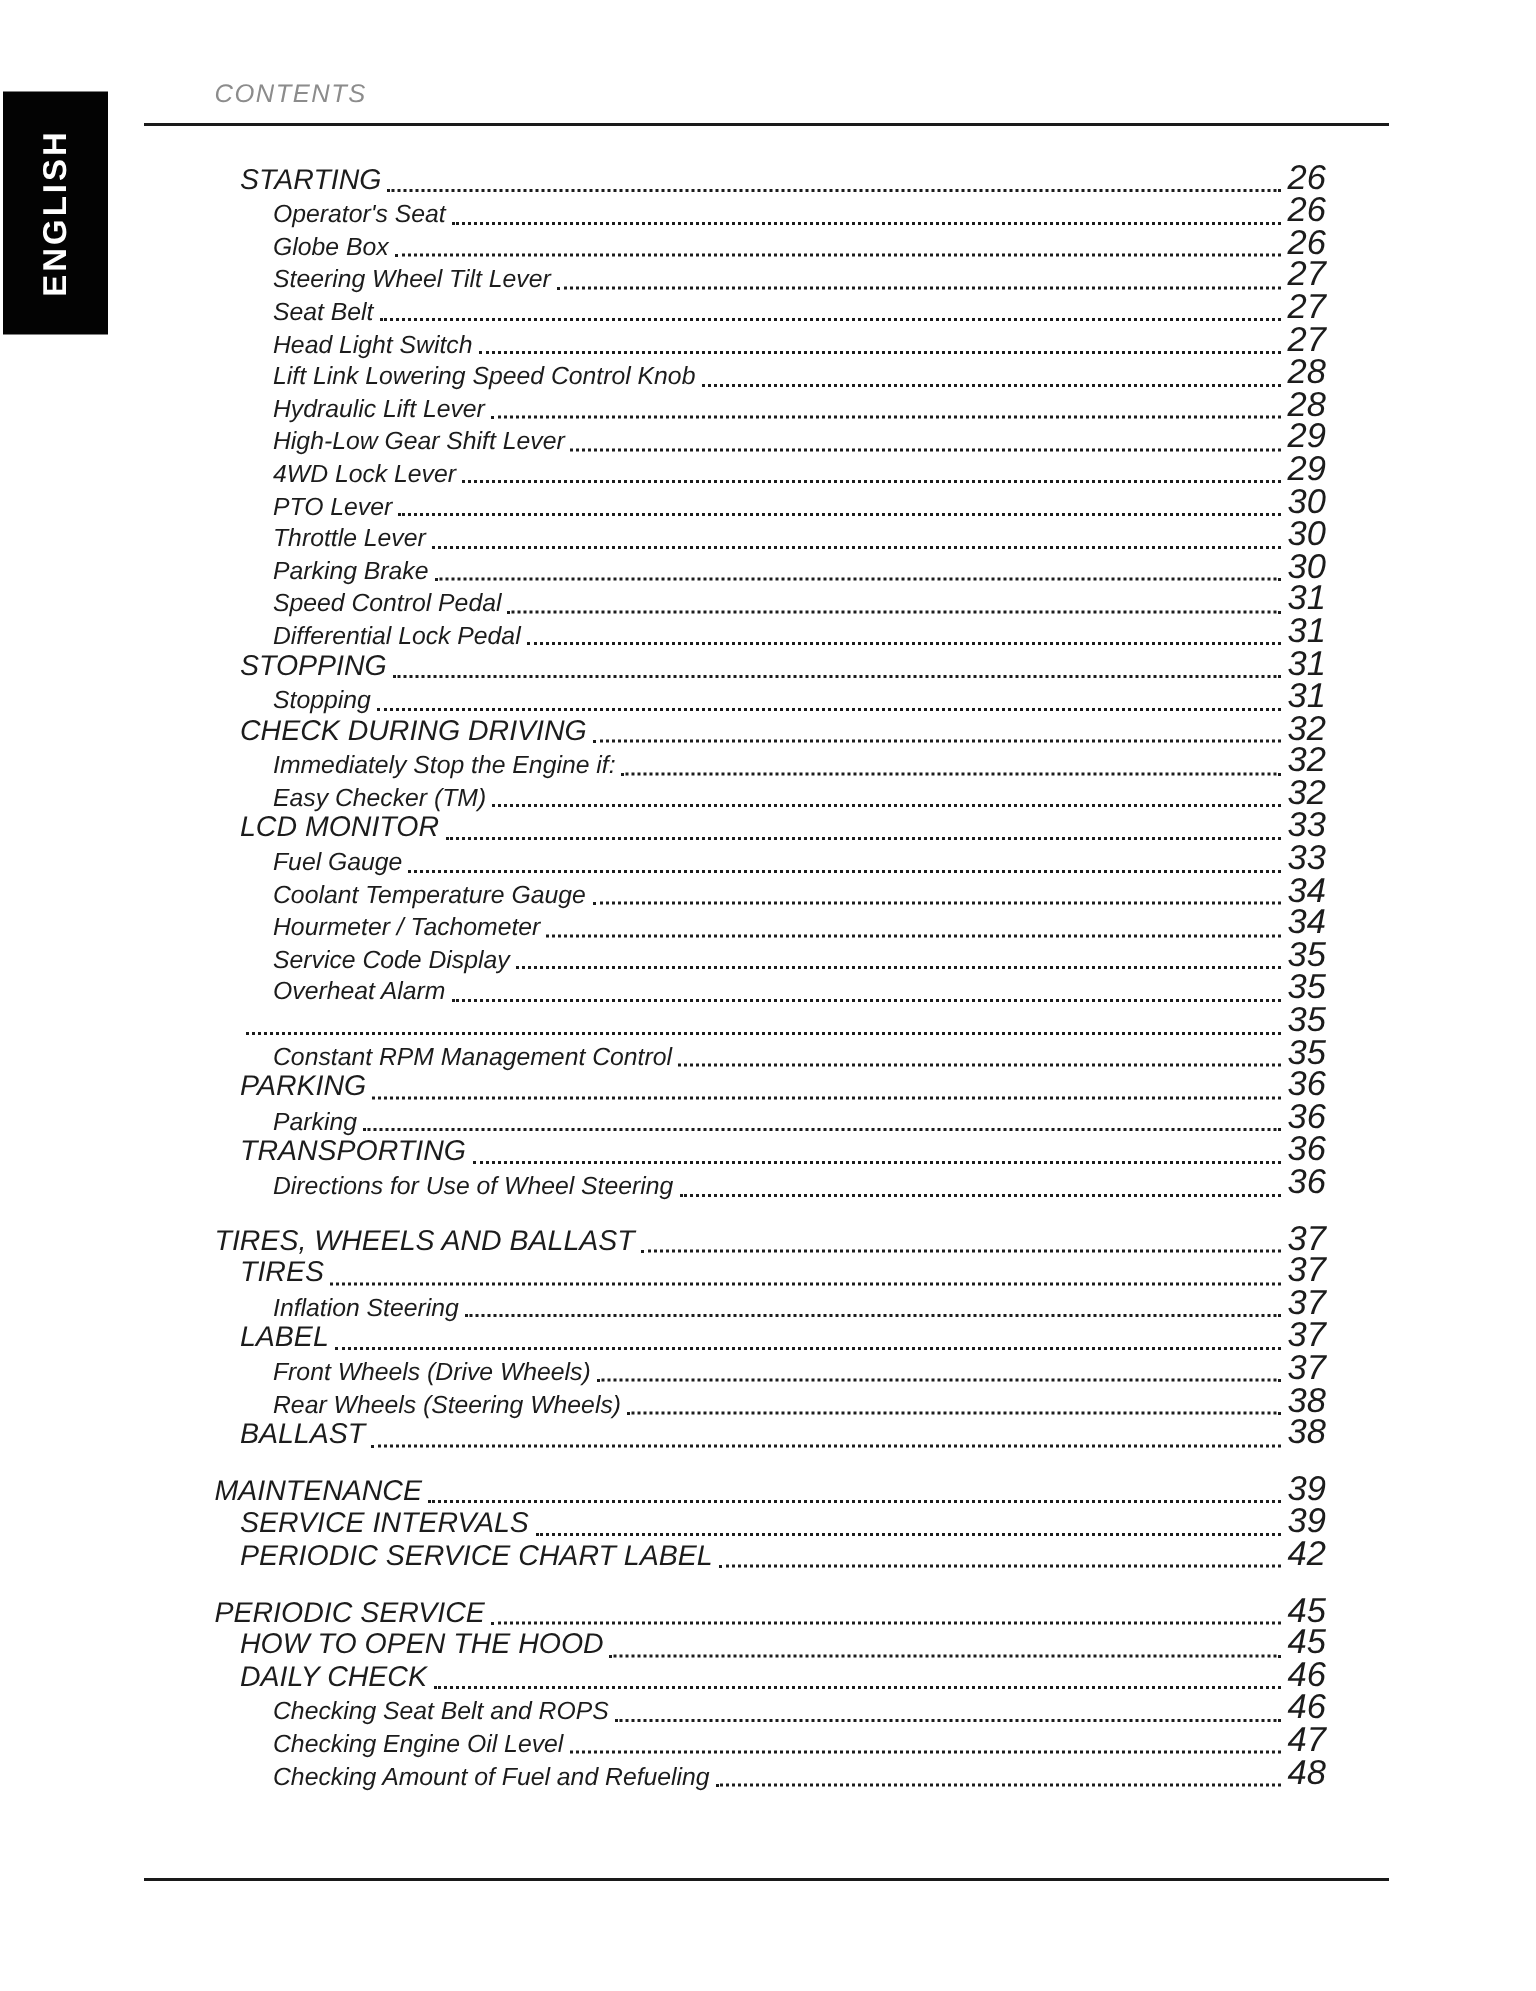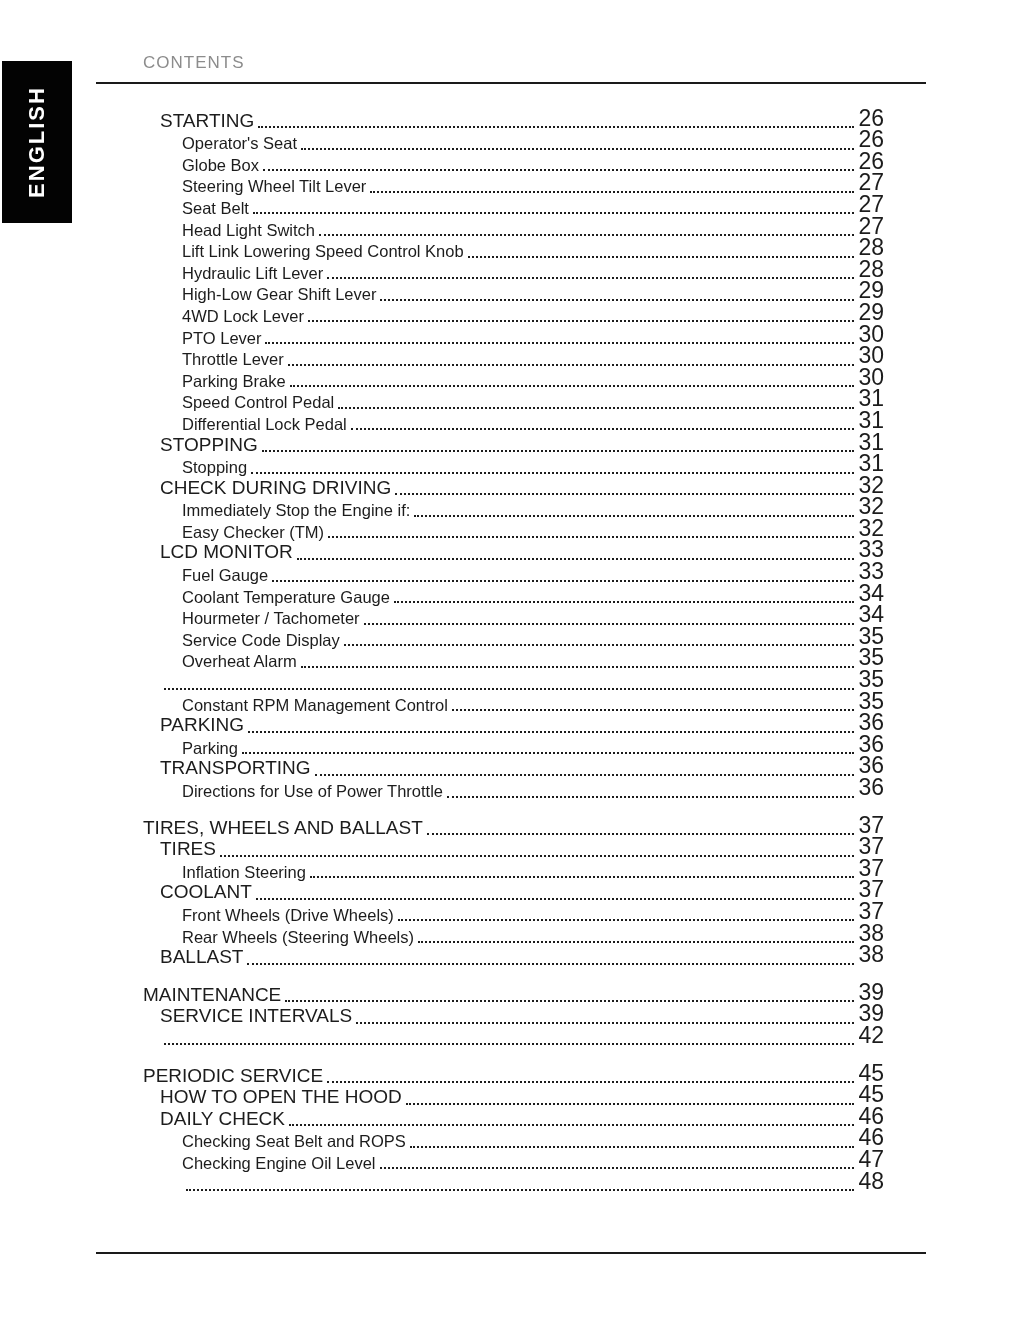--- a/index.html
+++ b/index.html
@@ -22,21 +22,21 @@
   .lang-tab .tab-label {
     transform:rotate(-90deg);
     color:var(--tab-text,#ffffff);
     font-size:22px; font-weight:700;
     letter-spacing:2px; white-space:nowrap;
   }
 
   
   .content {
     position:absolute; left:96px; top:0;
-    width:830px; height:1327px;
+    width:830px; height:1327px;font-style:italic;
   }
   .contents-header {
     position:absolute; left:47px; top:53px;
     font-size:17px; letter-spacing:1px;
     color:var(--muted-header,#8c8c8c);
   }
   .rule-top {
     position:absolute; left:0; top:82px; width:100%;
     border-top:2.5px solid var(--rule,#1a1a1a);
   }
@@ -223,21 +223,21 @@
           <span class="toc-label">Parking</span>
           <span class="toc-leader"></span>
           <span class="toc-page">36</span>
         </div>
         <div class="toc-row lvl2">
           <span class="toc-label">TRANSPORTING</span>
           <span class="toc-leader"></span>
           <span class="toc-page">36</span>
         </div>
         <div class="toc-row lvl3">
-          <span class="toc-label">Directions for Use of Power Throttle</span>
+          <span class="toc-label">Directions for Use of Wheel Steering</span>
           <span class="toc-leader"></span>
           <span class="toc-page">36</span>
         </div>
       </div>
       <div class="toc-group">
         <div class="toc-row lvl1">
           <span class="toc-label">TIRES, WHEELS AND BALLAST</span>
           <span class="toc-leader"></span>
           <span class="toc-page">37</span>
         </div>
@@ -245,21 +245,21 @@
           <span class="toc-label">TIRES</span>
           <span class="toc-leader"></span>
           <span class="toc-page">37</span>
         </div>
         <div class="toc-row lvl3">
           <span class="toc-label">Inflation Steering</span>
           <span class="toc-leader"></span>
           <span class="toc-page">37</span>
         </div>
         <div class="toc-row lvl2">
-          <span class="toc-label">COOLANT</span>
+          <span class="toc-label">LABEL</span>
           <span class="toc-leader"></span>
           <span class="toc-page">37</span>
         </div>
         <div class="toc-row lvl3">
           <span class="toc-label">Front Wheels (Drive Wheels)</span>
           <span class="toc-leader"></span>
           <span class="toc-page">37</span>
         </div>
         <div class="toc-row lvl3">
           <span class="toc-label">Rear Wheels (Steering Wheels)</span>
@@ -277,20 +277,21 @@
           <span class="toc-label">MAINTENANCE</span>
           <span class="toc-leader"></span>
           <span class="toc-page">39</span>
         </div>
         <div class="toc-row lvl2">
           <span class="toc-label">SERVICE INTERVALS</span>
           <span class="toc-leader"></span>
           <span class="toc-page">39</span>
         </div>
         <div class="toc-row lvl2">
+          <span class="toc-label">PERIODIC SERVICE CHART LABEL</span>
           <span class="toc-leader"></span>
           <span class="toc-page">42</span>
         </div>
       </div>
       <div class="toc-group">
         <div class="toc-row lvl1">
           <span class="toc-label">PERIODIC SERVICE</span>
           <span class="toc-leader"></span>
           <span class="toc-page">45</span>
         </div>
@@ -308,19 +309,20 @@
           <span class="toc-label">Checking Seat Belt and ROPS</span>
           <span class="toc-leader"></span>
           <span class="toc-page">46</span>
         </div>
         <div class="toc-row lvl3">
           <span class="toc-label">Checking Engine Oil Level</span>
           <span class="toc-leader"></span>
           <span class="toc-page">47</span>
         </div>
         <div class="toc-row lvl3">
+          <span class="toc-label">Checking Amount of Fuel and Refueling</span>
           <span class="toc-leader"></span>
           <span class="toc-page">48</span>
         </div>
       </div>
     </div>
   <div class="rule-bottom"></div>
 </div>
 
 </body></html>

